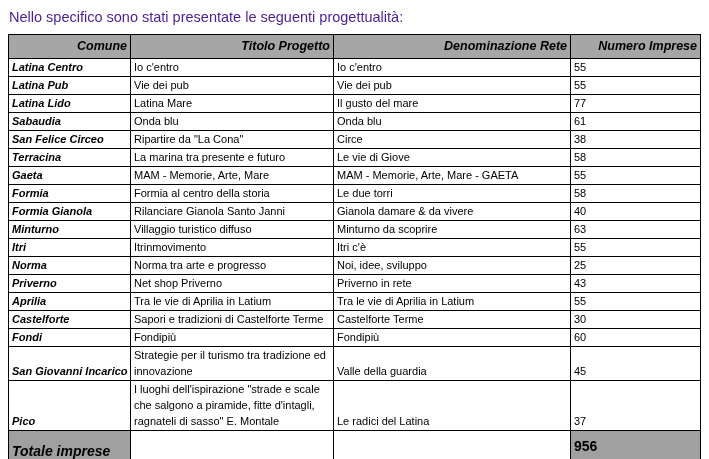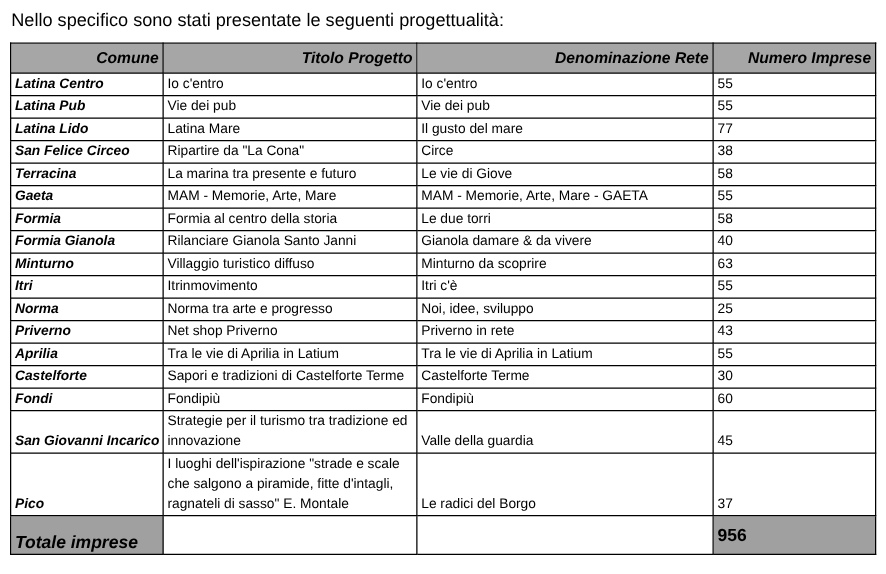--- a/index.html
+++ b/index.html
@@ -13,21 +13,21 @@
     height: 459px;
     background: #ffffff;
     font-family: "Liberation Sans", sans-serif;
     color: #000000;
     overflow: hidden;
   }
   .title {
     margin: 8px 0 7px 9px;
     font-size: 14.5px;
     line-height: 19px;
-    color: #000000;
+    color: #4c1d95;
   }
   table.projects {
     margin-left: 8px;
     width: 692px;
     border-collapse: collapse;
     table-layout: fixed;
   }
   col.c1 { width: 122px; }
   col.c2 { width: 203px; }
   col.c3 { width: 237px; }
@@ -105,20 +105,26 @@
           <td class="col-rete nowrap">Vie dei pub</td>
           <td class="col-imprese nowrap">55</td>
         </tr>
         <tr class="data-row">
           <td class="col-comune nowrap">Latina Lido</td>
           <td class="col-titolo nowrap">Latina Mare</td>
           <td class="col-rete nowrap">Il gusto del mare</td>
           <td class="col-imprese nowrap">77</td>
         </tr>
         <tr class="data-row">
+          <td class="col-comune nowrap">Sabaudia</td>
+          <td class="col-titolo nowrap">Onda blu</td>
+          <td class="col-rete nowrap">Onda blu</td>
+          <td class="col-imprese nowrap">61</td>
+        </tr>
+        <tr class="data-row">
           <td class="col-comune nowrap">San Felice Circeo</td>
           <td class="col-titolo nowrap">Ripartire da "La Cona"</td>
           <td class="col-rete nowrap">Circe</td>
           <td class="col-imprese nowrap">38</td>
         </tr>
         <tr class="data-row">
           <td class="col-comune nowrap">Terracina</td>
           <td class="col-titolo nowrap">La marina tra presente e futuro</td>
           <td class="col-rete nowrap">Le vie di Giove</td>
           <td class="col-imprese nowrap">58</td>
@@ -185,21 +191,21 @@
         </tr>
         <tr class="data-row">
           <td class="col-comune nowrap">San Giovanni Incarico</td>
           <td class="col-titolo">Strategie per il turismo tra tradizione ed innovazione</td>
           <td class="col-rete nowrap">Valle della guardia</td>
           <td class="col-imprese nowrap">45</td>
         </tr>
         <tr class="data-row">
           <td class="col-comune nowrap">Pico</td>
           <td class="col-titolo">I luoghi dell'ispirazione "strade e scale che salgono a piramide, fitte d'intagli, ragnateli di sasso" E. Montale</td>
-          <td class="col-rete nowrap">Le radici del Borgo</td>
+          <td class="col-rete nowrap">Le radici del Latina</td>
           <td class="col-imprese nowrap">37</td>
         </tr>
         <tr class="total-row">
         <td class="total-label">Totale imprese</td>
         <td></td>
         <td></td>
         <td class="total-value">956</td>
       </tr>
     </tbody>
   </table>

